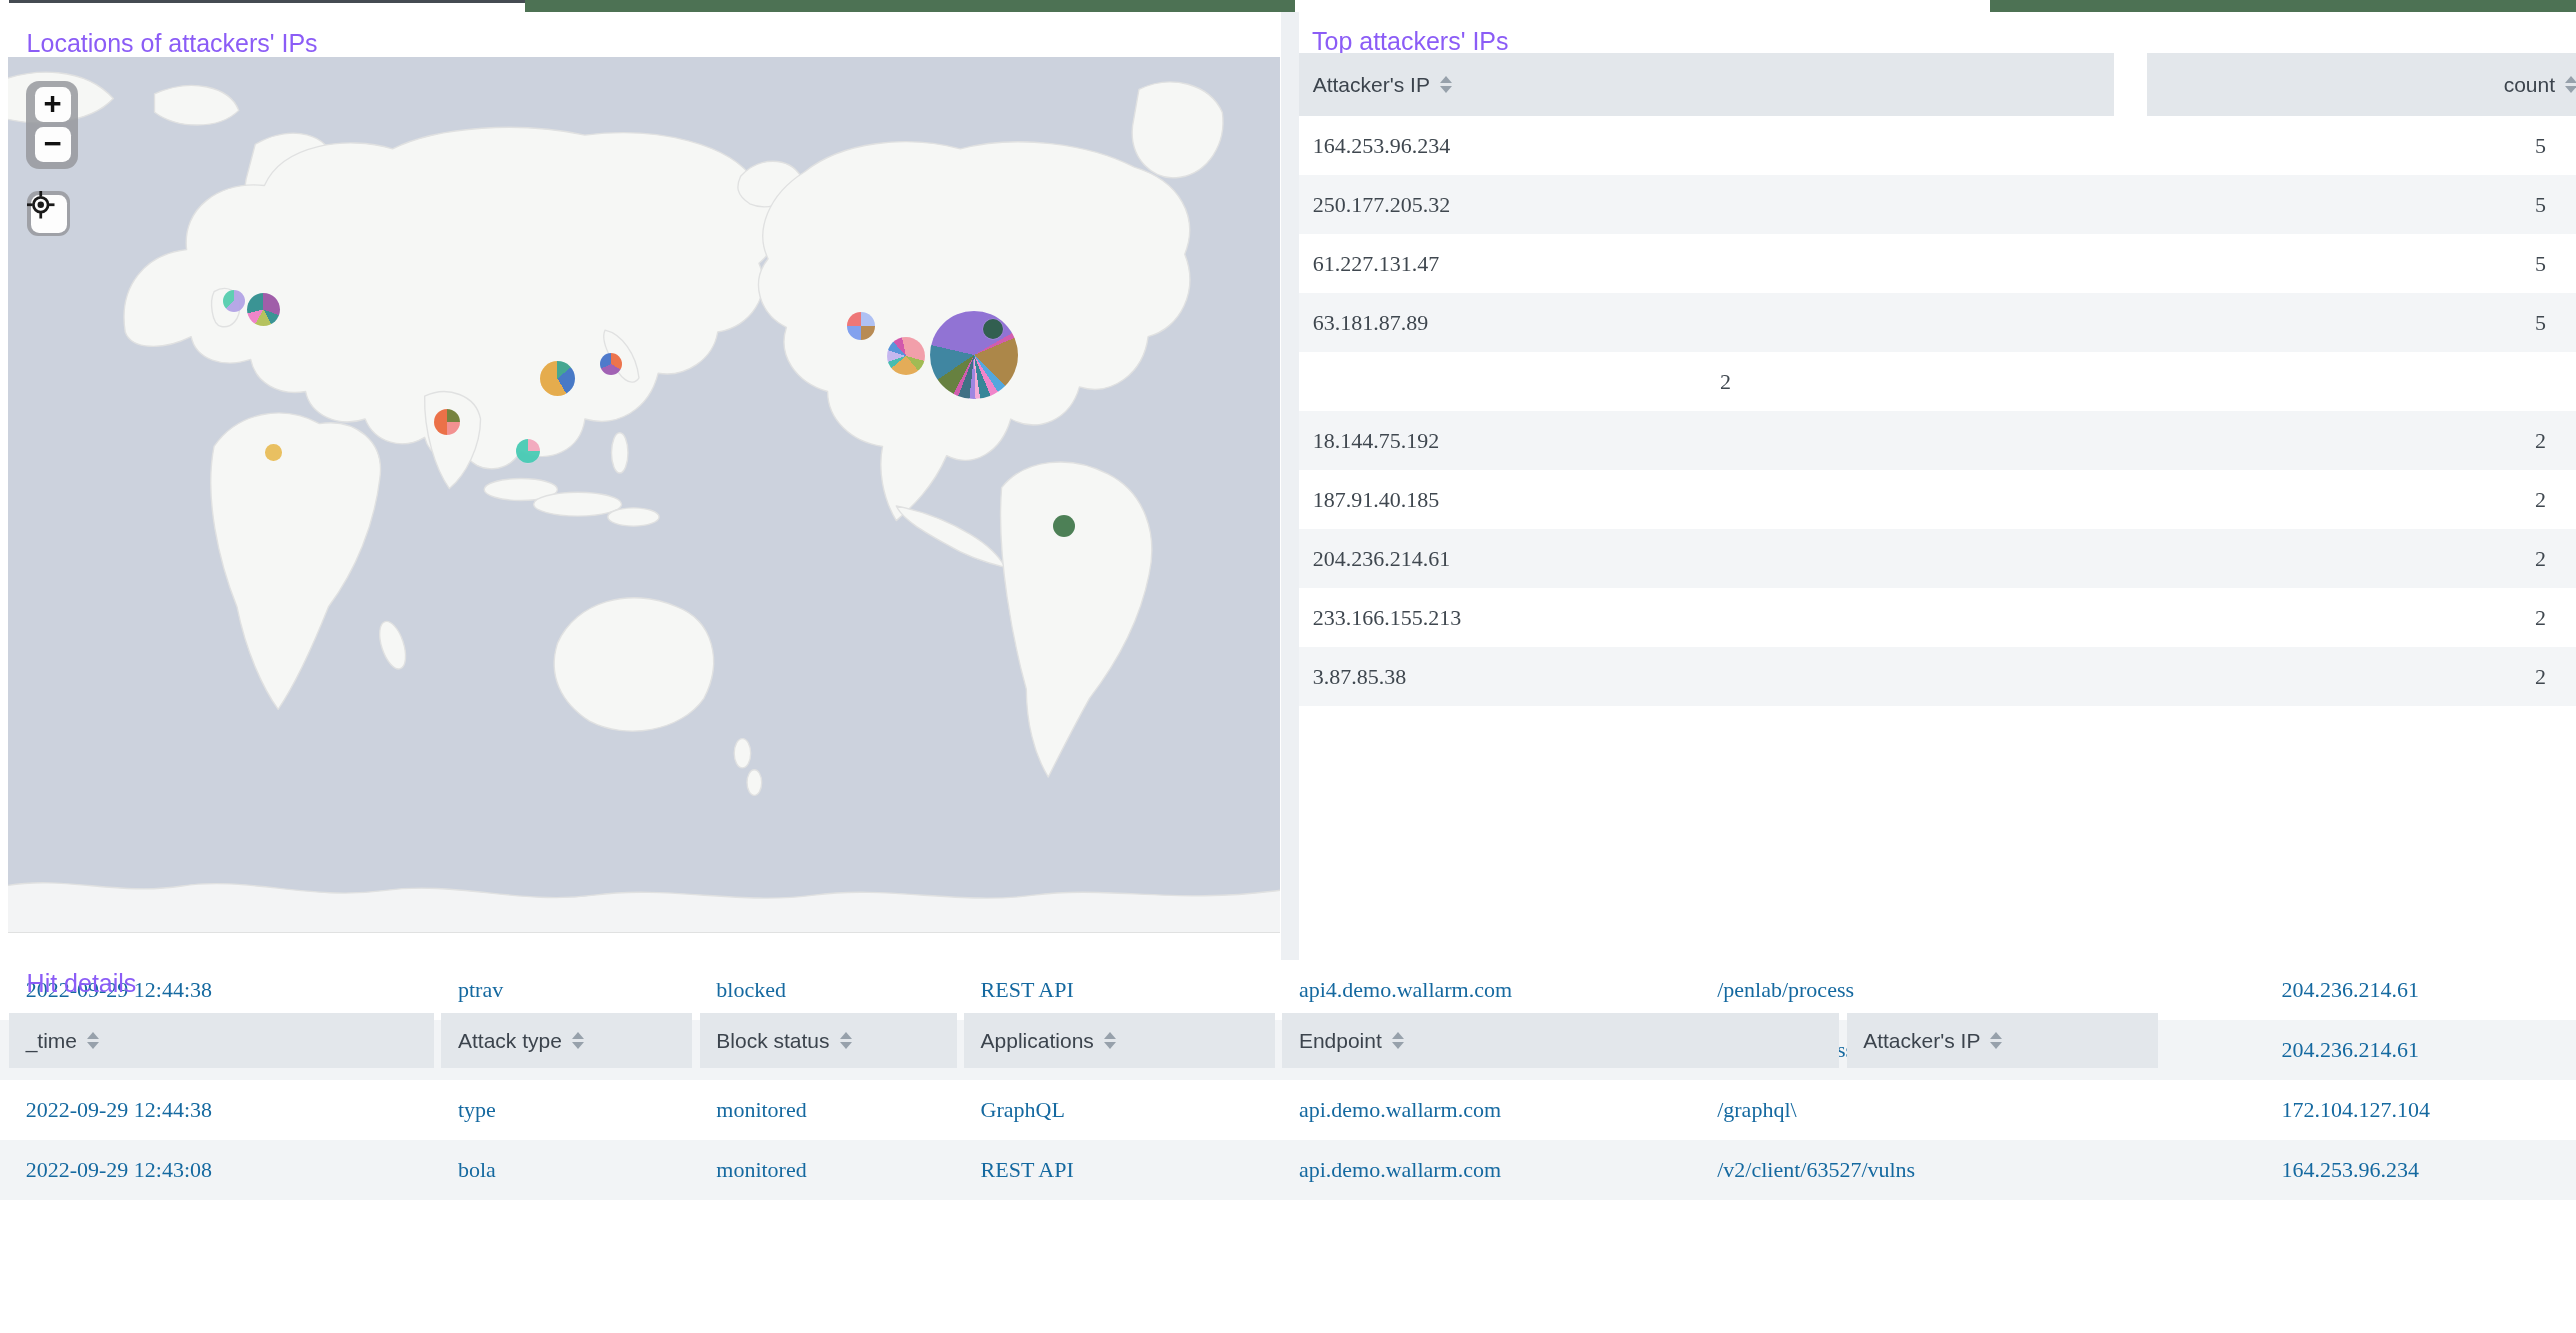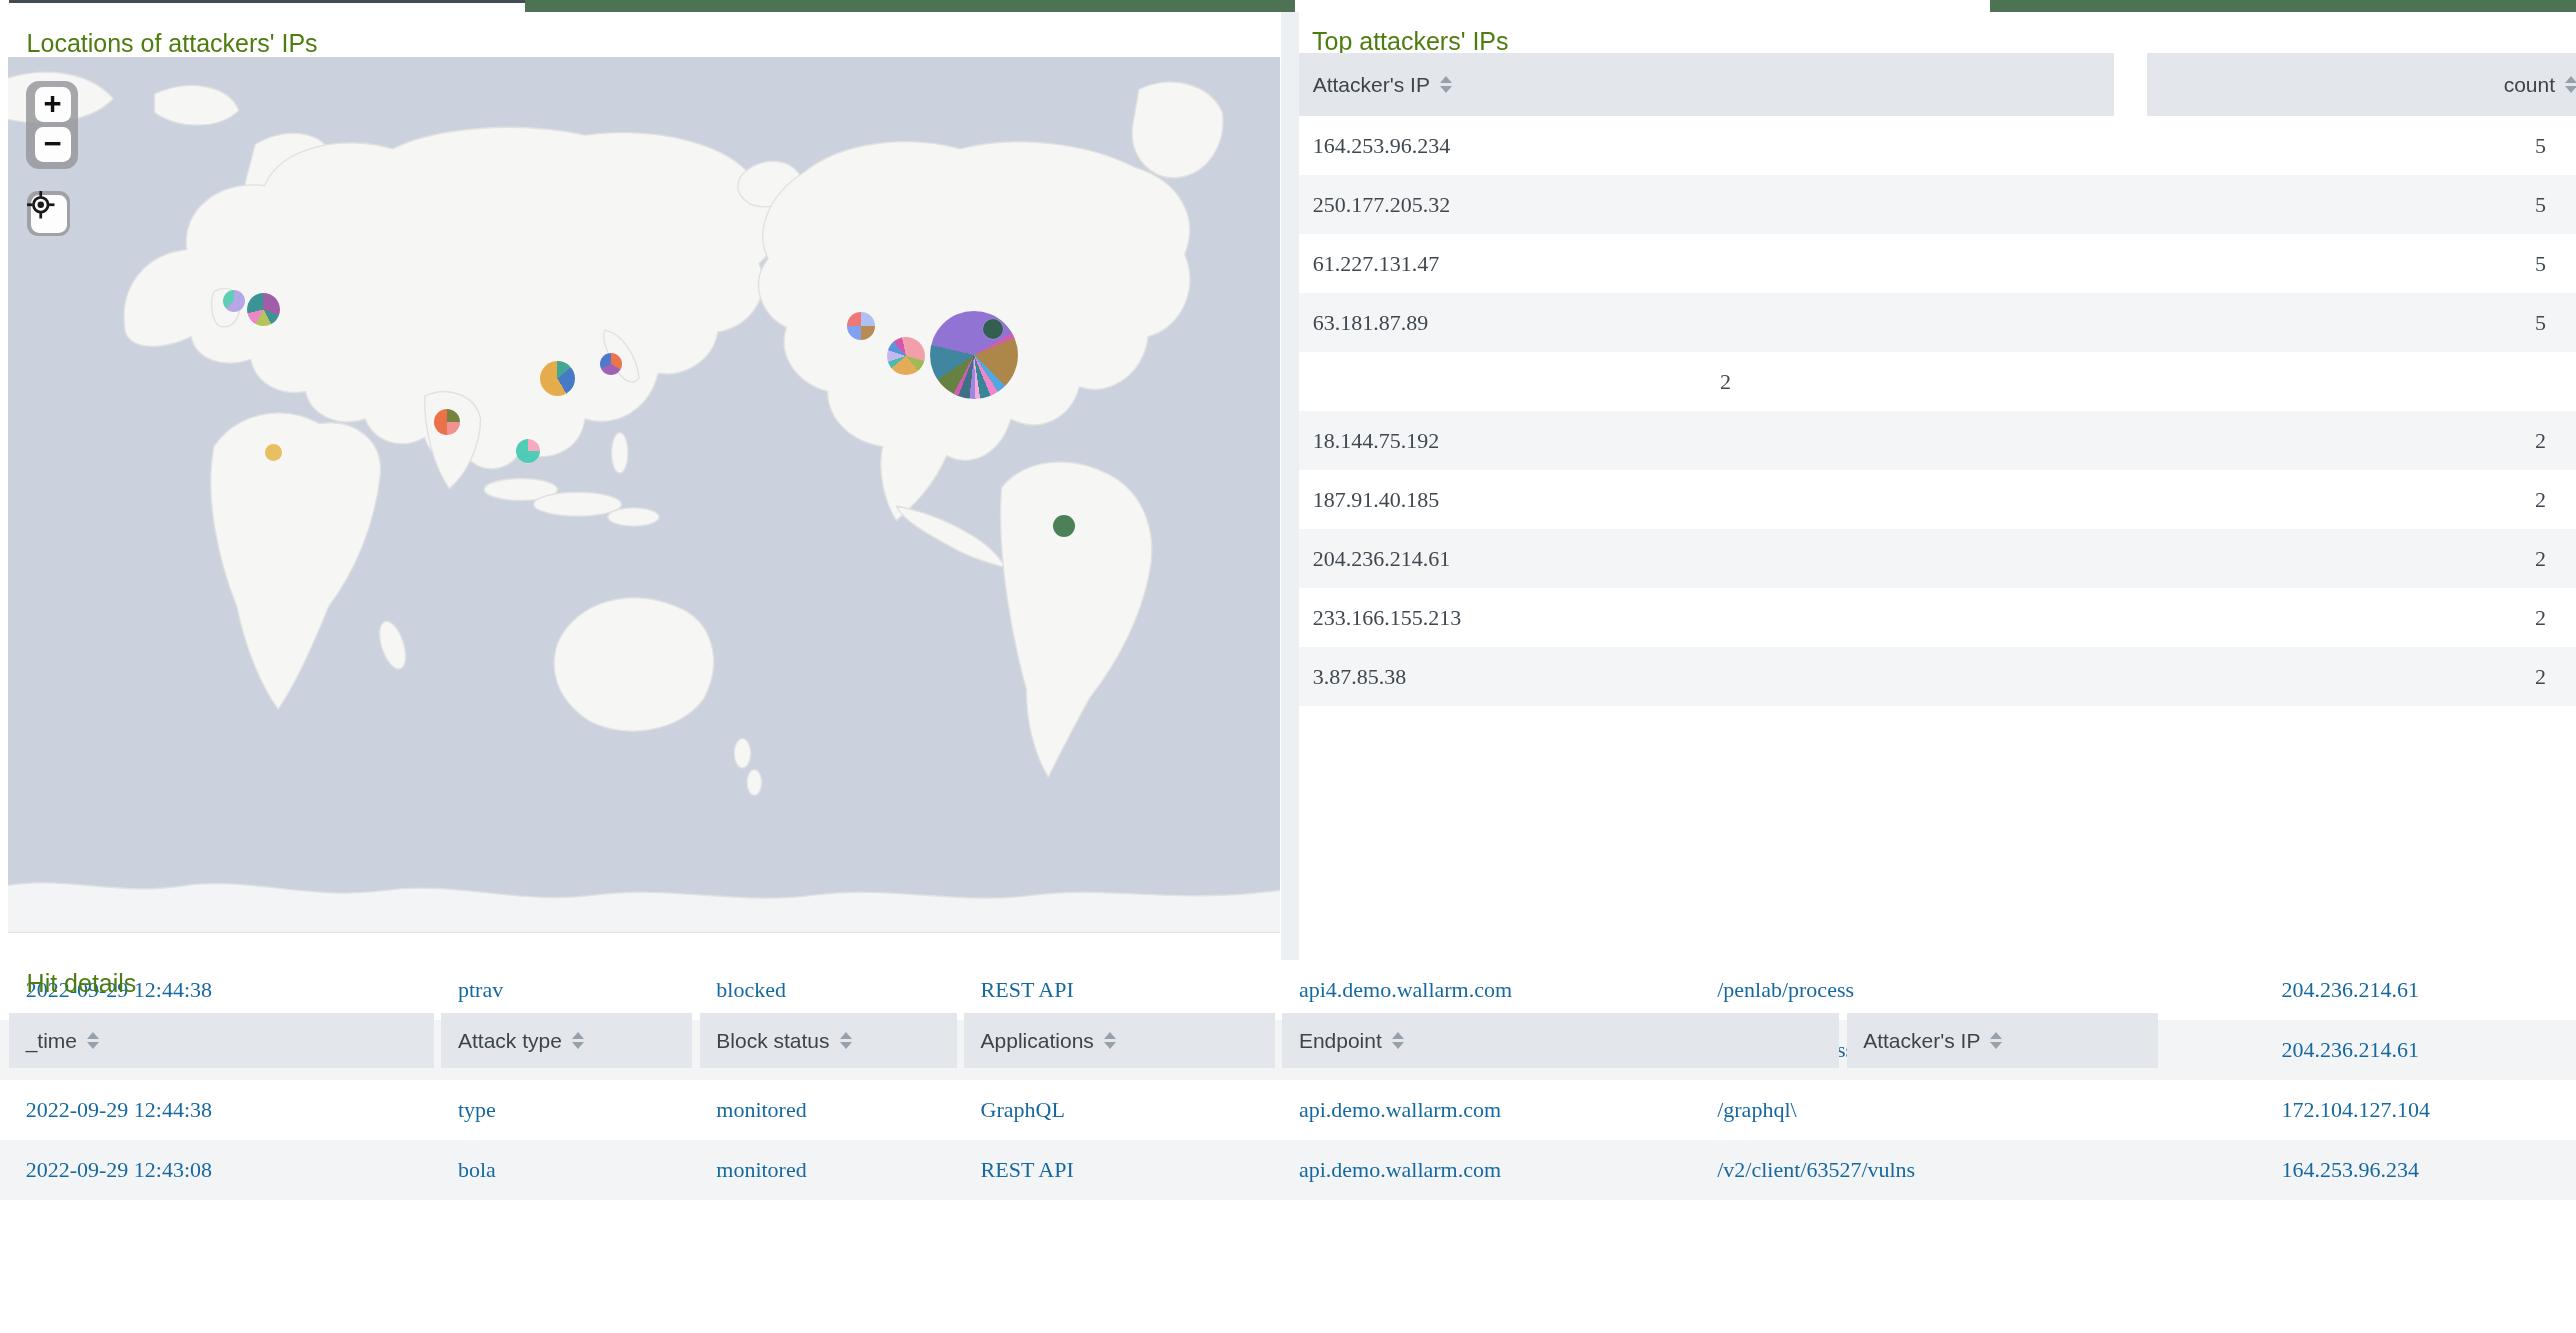--- a/index.html
+++ b/index.html
@@ -8,21 +8,21 @@
     --stripe:#f3f5f7; --ocean:#ccd2dd; --land:#f6f7f5; --sort:#97a1ab;
   }
   *{box-sizing:border-box}
   html,body{margin:0;padding:0}
   body{width:2576px;height:1334px;position:relative;overflow:hidden;
        background:var(--page-bg);font-family:"Liberation Sans",sans-serif;color:var(--text-dark)}
   .panel{position:absolute;background:var(--panel-bg)}
   #map-panel{left:0;top:12px;width:1281px;height:961px}
   #ips-panel{left:1299px;top:12px;width:1277px;height:961px}
   #hits-panel{left:0;top:960px;width:2576px;height:382px}
-  .panel-title{position:absolute;font-size:25px;font-weight:400;color:#4d7c0f;white-space:nowrap}
+  .panel-title{position:absolute;font-size:25px;font-weight:400;color:#8b5cf6;white-space:nowrap}
   
   #top-strip{position:absolute;left:0;top:0;width:2576px;height:12px;background:#fff}
   #axis-remnant{position:absolute;left:9.2px;top:0;width:516px;height:2.7px;background:#454b52}
   .green-bar{position:absolute;top:0;height:12px;background:var(--green)}
   #green-left{left:525px;width:770px}
   #green-right{left:1990px;width:586px}
   
   #map{position:absolute;left:8.2px;top:45px;width:1272px;height:876px;background:var(--ocean);overflow:hidden}
   #map svg{position:absolute;left:0;top:0}
   .marker{position:absolute;border-radius:50%;opacity:.94;box-shadow:0 0 0 0.5px rgba(255,255,255,.25)}

